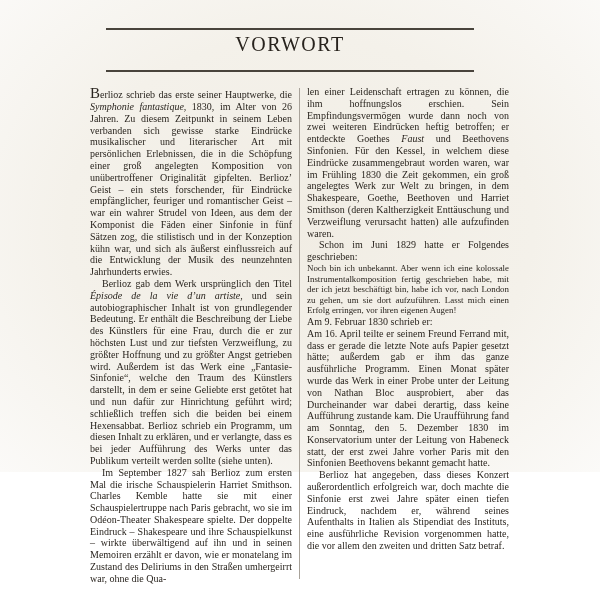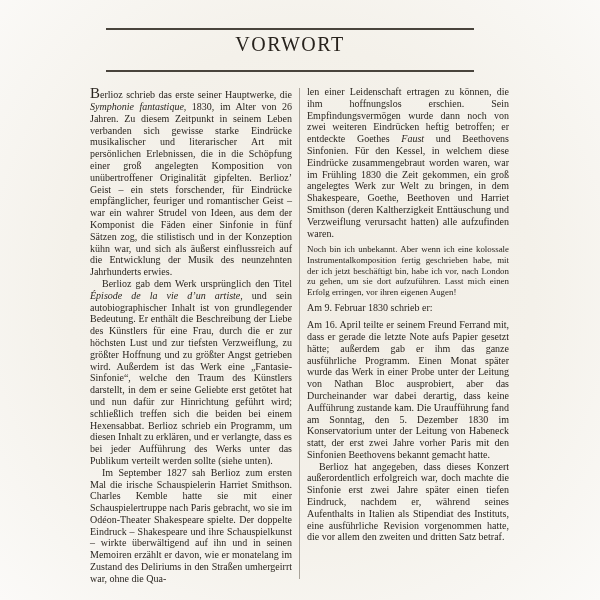--- a/index.html
+++ b/index.html
@@ -6,21 +6,21 @@
     margin: 0;
     padding: 0;
     width: 600px;
     height: 600px;
     overflow: hidden;
   }
   .page {
     position: absolute;
     inset: 0;
     width: 600px;
-    height: 600px;
+    height: 472px;
     background: radial-gradient(ellipse at 50% 48%, #f1ede4 0%, #f4f1ea 55%, #fbfaf8 100%);
     font-family: "Liberation Serif", "DejaVu Serif", serif;
     color: #2a251f;
   }
   .rule {
     position: absolute;
     left: 106px;
     width: 368px;
     height: 2px;
     background: #49443c;
@@ -53,21 +53,21 @@
     font-size: 10px;
     line-height: 11.8px;
   }
   .divider {
     width: 1px;
     background: #a8a299;
     margin: 2px 7px 6px 7px;
   }
   .column p { margin: 0; }
   .column p.indent { text-indent: 12px; }
-  .column p.space { margin-top: 5px; }
+  .column p.space { }
   .column p.quote {
     font-size: 8.9px;
     line-height: 10.6px;
   }
   .initial {
     font-size: 15px;
     line-height: 1;
   }
   i { }
 </style>
@@ -81,19 +81,20 @@
 
   <div class="content">
     <div class="column">
         <p class="body"><span class="initial">B</span><span>erlioz schrieb das erste seiner Hauptwerke, die </span><i>Symphonie fantastique</i><span>, 1830, im Alter von 26 Jahren. Zu diesem Zeitpunkt in seinem Leben verbanden sich gewisse starke Eindrücke musikalischer und literarischer Art mit persönlichen Erlebnissen, die in die Schöpfung einer groß angelegten Komposition von unübertroffener Originalität gipfelten. Berlioz’ Geist – ein stets forschender, für Eindrücke empfänglicher, feuriger und romantischer Geist – war ein wahrer Strudel von Ideen, aus dem der Komponist die Fäden einer Sinfonie in fünf Sätzen zog, die stilistisch und in der Konzeption kühn war, und sich als äußerst einflussreich auf die Entwicklung der Musik des neunzehnten Jahrhunderts erwies.</span></p>
         <p class="body indent"><span>Berlioz gab dem Werk ursprünglich den Titel </span><i>Épisode de la vie d’un artiste</i><span>, und sein autobiographischer Inhalt ist von grundlegender Bedeutung. Er enthält die Beschreibung der Liebe des Künstlers für eine Frau, durch die er zur höchsten Lust und zur tiefsten Verzweiflung, zu größter Hoffnung und zu größter Angst getrieben wird. Außerdem ist das Werk eine „Fantasie-Sinfonie“, welche den Traum des Künstlers darstellt, in dem er seine Geliebte erst getötet hat und nun dafür zur Hinrichtung geführt wird; schließlich treffen sich die beiden bei einem Hexensabbat. Berlioz schrieb ein Programm, um diesen Inhalt zu erklären, und er verlangte, dass es bei jeder Aufführung des Werks unter das Publikum verteilt werden sollte (siehe unten).</span></p>
         <p class="body indent"><span>Im September 1827 sah Berlioz zum ersten Mal die irische Schauspielerin Harriet Smithson. Charles Kemble hatte sie mit einer Schauspielertruppe nach Paris gebracht, wo sie im Odéon-Theater Shakespeare spielte. Der doppelte Eindruck – Shakespeare und ihre Schauspielkunst – wirkte überwältigend auf ihn und in seinen Memoiren erzählt er davon, wie er monatelang im Zustand des Deliriums in den Straßen umhergeirrt war, ohne die Qua-</span></p>
       </div>
     <div class="divider"></div>
     <div class="column">
         <p class="body"><span>len einer Leidenschaft ertragen zu können, die ihm hoffnungslos erschien. Sein Empfindungsvermögen wurde dann noch von zwei weiteren Eindrücken heftig betroffen; er entdeckte Goethes </span><i>Faust</i><span> und Beethovens Sinfonien. Für den Kessel, in welchem diese Eindrücke zusammengebraut worden waren, war im Frühling 1830 die Zeit gekommen, ein groß angelegtes Werk zur Welt zu bringen, in dem Shakespeare, Goethe, Beethoven und Harriet Smithson (deren Kaltherzigkeit Enttäuschung und Verzweiflung verursacht hatten) alle aufzufinden waren.</span></p>
+        <p class="body indent"><span>Schon im Juni 1829 hatte er Folgendes geschrieben:</span></p>
         <p class="quote space"><span>Noch bin ich unbekannt. Aber wenn ich eine kolossale Instrumentalkomposition fertig geschrieben habe, mit der ich jetzt beschäftigt bin, habe ich vor, nach London zu gehen, um sie dort aufzuführen. Lasst mich einen Erfolg erringen, vor ihren eigenen Augen!</span></p>
         <p class="body space"><span>Am 9. Februar 1830 schrieb er:</span></p>
         <p class="body space"><span>Am 16. April teilte er seinem Freund Ferrand mit, dass er gerade die letzte Note aufs Papier gesetzt hätte; außerdem gab er ihm das ganze ausführliche Programm. Einen Monat später wurde das Werk in einer Probe unter der Leitung von Nathan Bloc ausprobiert, aber das Durcheinander war dabei derartig, dass keine Aufführung zustande kam. Die Uraufführung fand am Sonntag, den 5. Dezember 1830 im Konservatorium unter der Leitung von Habeneck statt, der erst zwei Jahre vorher Paris mit den Sinfonien Beethovens bekannt gemacht hatte.</span></p>
         <p class="body indent"><span>Berlioz hat angegeben, dass dieses Konzert außerordentlich erfolgreich war, doch machte die Sinfonie erst zwei Jahre später einen tiefen Eindruck, nachdem er, während seines Aufenthalts in Italien als Stipendiat des Instituts, eine ausführliche Revision vorgenommen hatte, die vor allem den zweiten und dritten Satz betraf.</span></p>
       </div>
   </div>
 </div>
 
 </body></html>

